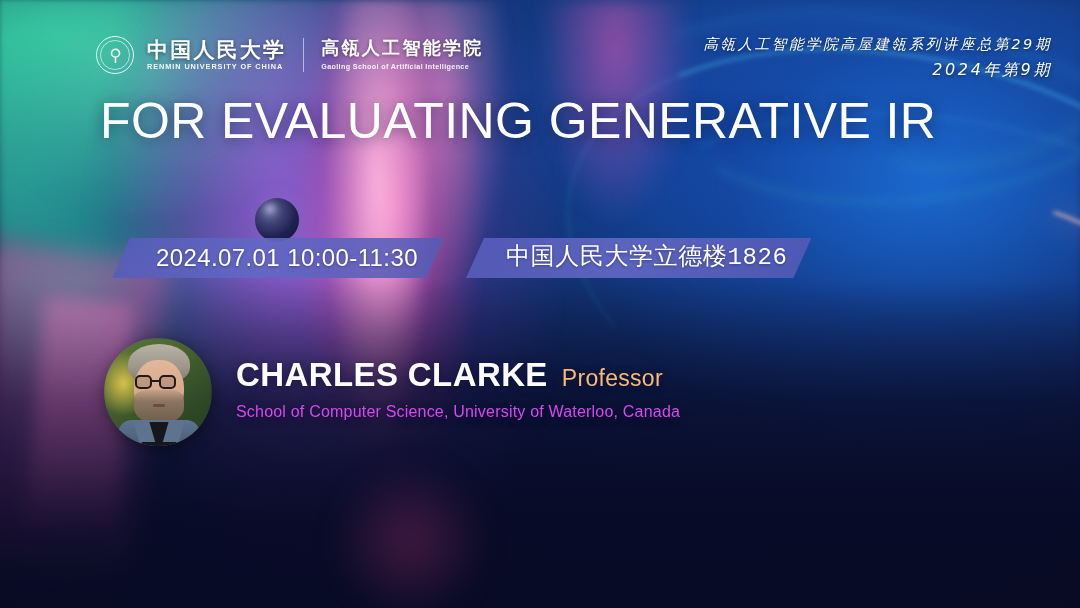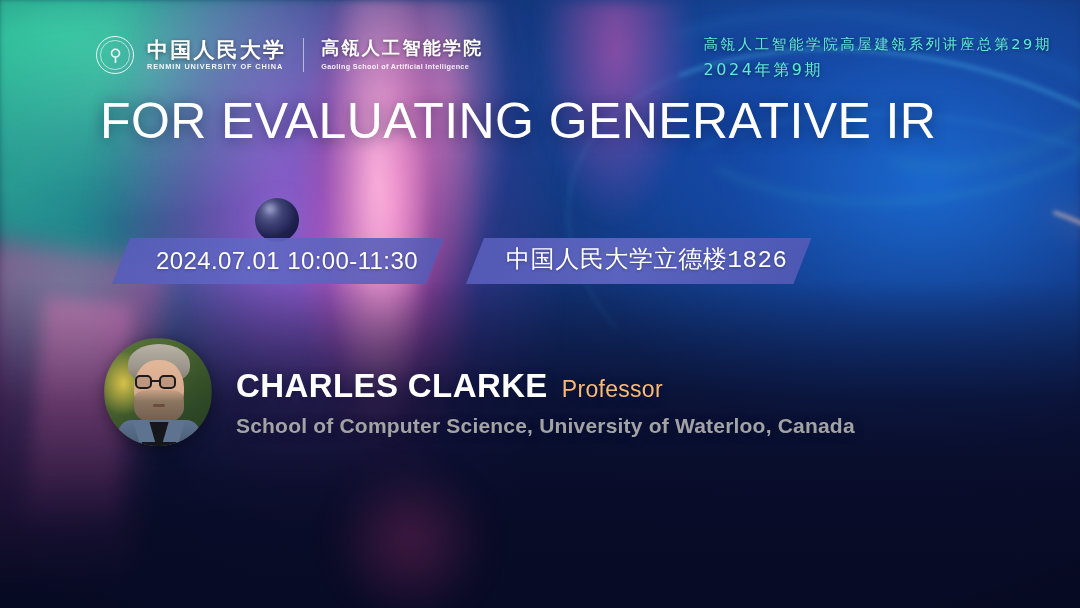--- a/index.html
+++ b/index.html
@@ -276,22 +276,23 @@
     text-shadow:0 1px 4px rgba(0,0,0,0.45);
   }
   .logo-sch-en {
     color:rgba(255,255,255,0.90); font-size:7.2px; line-height:1;
     letter-spacing:0.35px; font-weight:700; margin-top:4px;
   }
 
   
   .series {
     position:absolute; right:28px; top:34px;
-    text-align:left; color:#5eead4;
+    text-align:right; color:#ffffff;
     font-family:"DejaVu Sans", sans-serif;
+    font-style:italic;
   }
   .series-line1 {
     font-size:14.5px; letter-spacing:2.6px; line-height:1.5;
     text-shadow:0 1px 4px rgba(0,0,0,0.5);
   }
   .series-line2 {
     font-size:16px; letter-spacing:2.6px; line-height:1.75;
     text-shadow:0 1px 4px rgba(0,0,0,0.5);
   }
 
@@ -305,37 +306,37 @@
     line-height:59px;
     letter-spacing:0.4px;
     text-shadow:0 2px 14px rgba(10,20,60,0.55);
     white-space:nowrap;
   }
   .title-l2 { margin-left:12px; }
 
   
   .infobars { position:absolute; left:0; top:238px; height:46px; }
   .bar {
-    position:absolute; top:0; height:46px;
+    position:absolute; top:0; height:40px;
     background:linear-gradient(100deg, rgba(86,92,185,0.92) 0%, rgba(98,104,196,0.90) 45%, rgba(84,90,182,0.88) 100%);
     display:flex; align-items:center;
     clip-path: polygon(18px 0, 100% 0, calc(100% - 18px) 100%, 0 100%);
   }
   .bar-date { left:112px; padding:0 26px 0 44px; }
   .bar-venue { left:466px; padding:0 24px 0 40px; }
   .bar-text {
     color:#ffffff; font-size:24px; line-height:1;
     letter-spacing:0.6px; white-space:nowrap;
     font-family:Liberation Mono, monospace;
     text-shadow:0 1px 3px rgba(0,0,0,0.30);
   }
   .bar-text.latin { font-family:"Liberation Sans", sans-serif; letter-spacing:0.4px; }
 
   
-  .speaker { position:absolute; left:104px; top:338px; display:flex; align-items:center; }
+  .speaker { position:absolute; left:104px; top:338px; display:flex; align-items:flex-start; }
   .avatar {
     width:108px; height:108px; border-radius:50%;
     overflow:hidden; position:relative; flex:0 0 auto;
     box-shadow:0 3px 16px rgba(0,0,0,0.42);
   }
   .avatar-bg {
     position:absolute; inset:0;
     background:
       radial-gradient(42% 50% at 18% 42%, #d8c24a 0%, rgba(150,140,60,0.0) 60%),
       linear-gradient(145deg, #5f7b3c 0%, #49632f 35%, #2f4a27 70%, #243a22 100%);
@@ -397,21 +398,21 @@
     letter-spacing:0.4px; line-height:1;
     text-shadow:0 2px 9px rgba(10,15,50,0.5);
   }
   .speaker-role {
     color:#fdba74; font-size:23px; font-weight:400;
     letter-spacing:0.3px; line-height:1;
     text-shadow:0 2px 8px rgba(10,15,50,0.5);
   }
   .speaker-affil {
     margin-top:13px;
-    color:#a3a3a3; font-size:21px; font-weight:700;
+    color:#d946ef; font-size:16px; font-weight:400;
     letter-spacing:0.2px; line-height:1; white-space:nowrap;
     text-shadow:0 2px 9px rgba(10,15,50,0.5);
   }
 </style>
 </head>
 <body>
 
 <div id="poster">
 
   <div class="bg-layer bg-base"></div>

